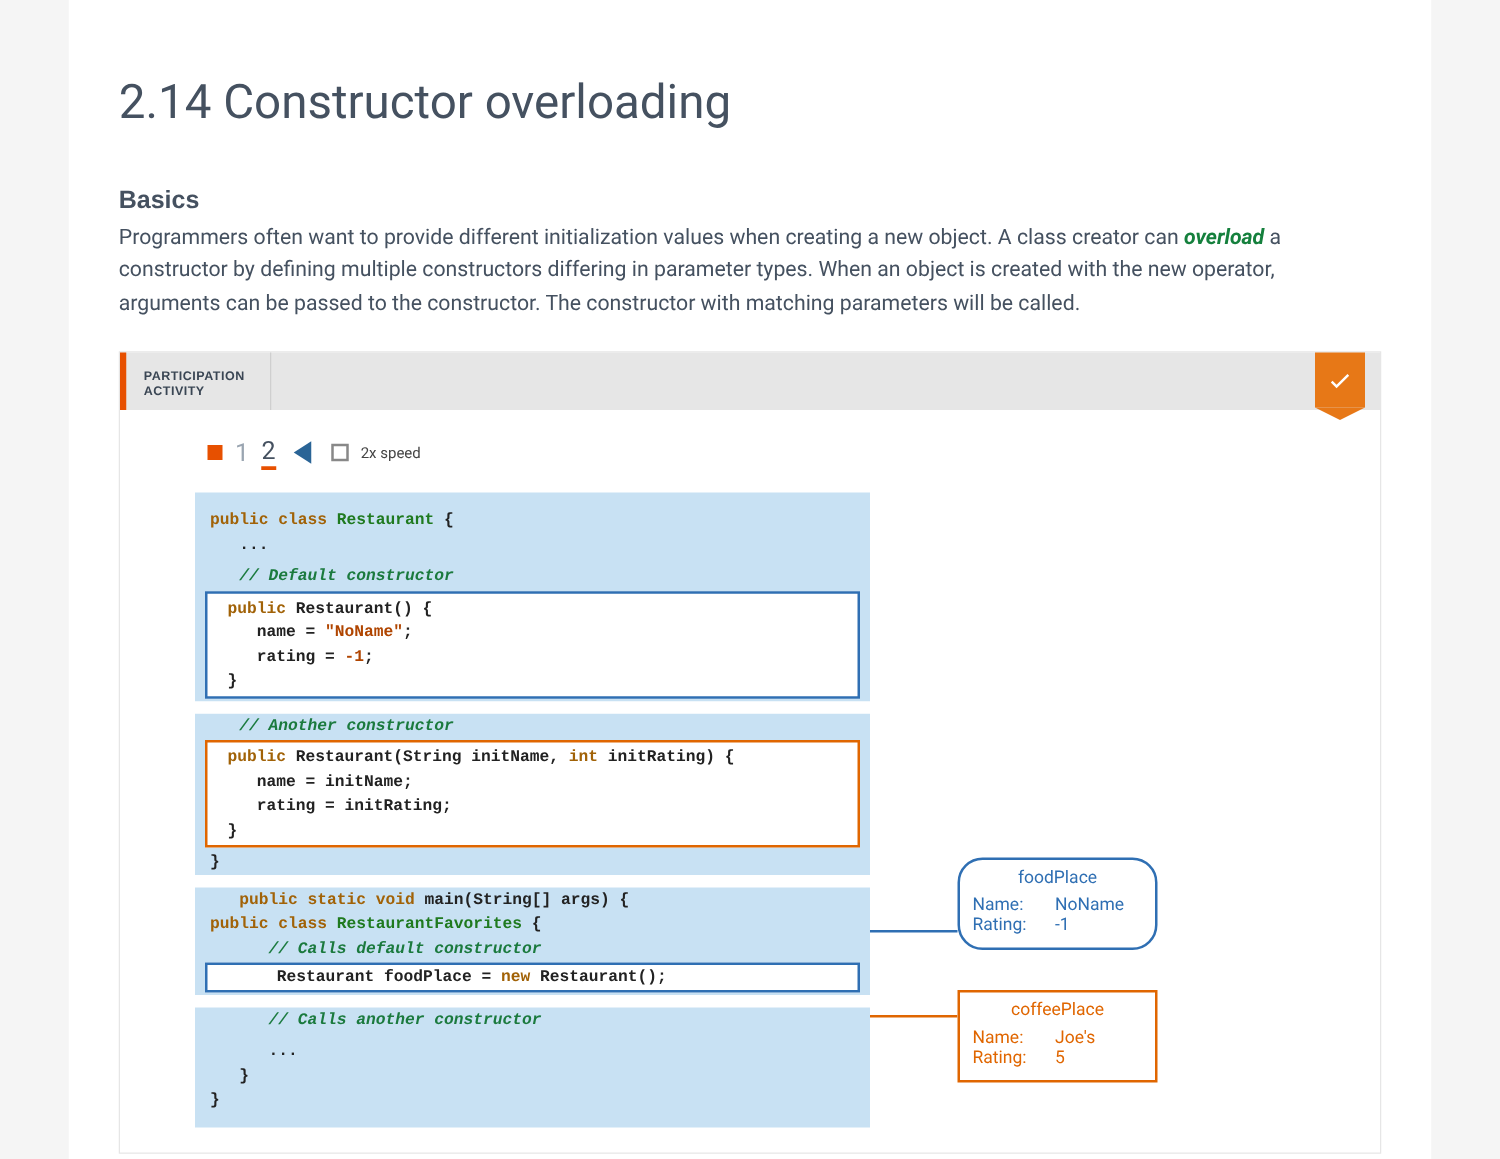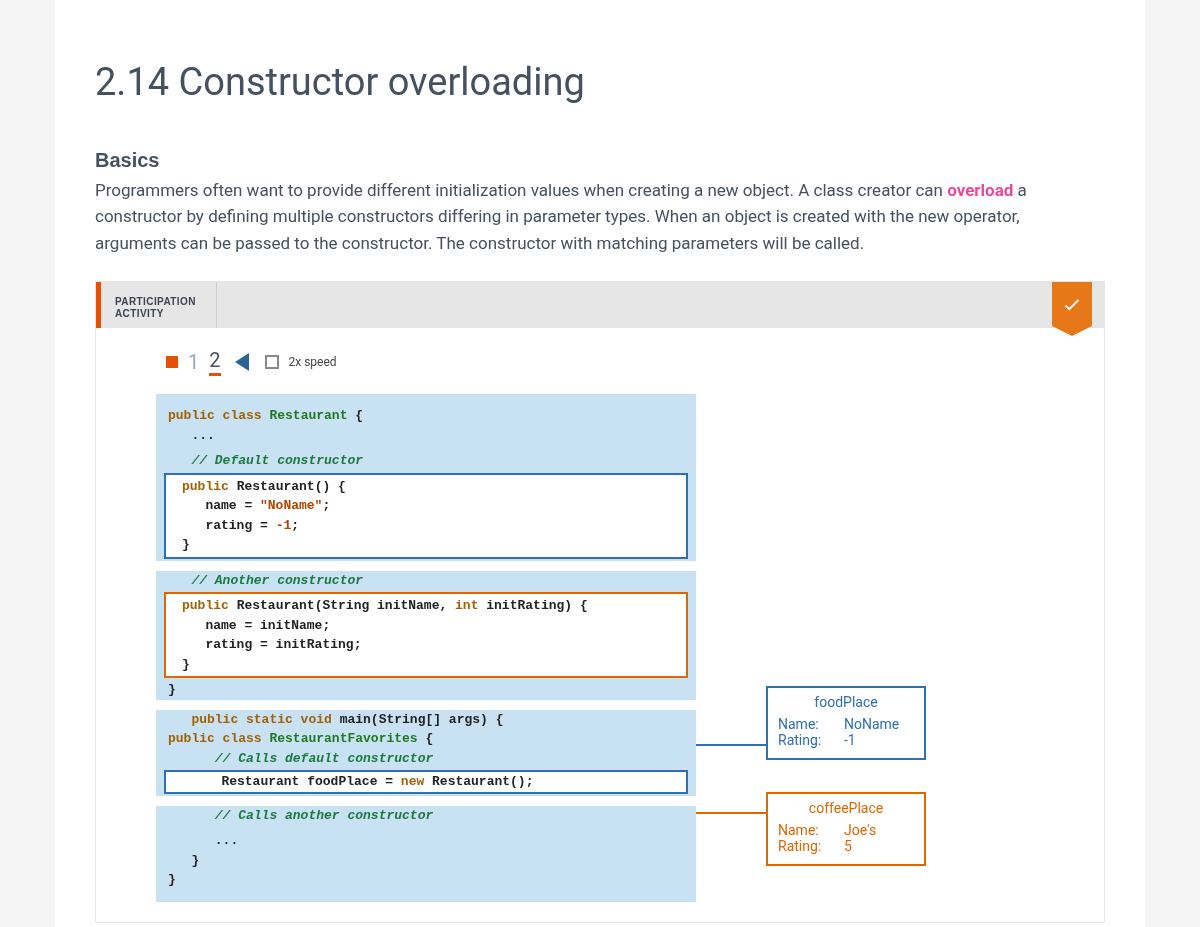--- a/index.html
+++ b/index.html
@@ -29,21 +29,22 @@
     font-family: Arial, sans-serif;
   }
   p.intro {
     font-size: 17px;
     line-height: 1.55;
     color: #455160;
     margin-bottom: 25px;
   }
   p.intro .overload {
     font-weight: 700;
-    color: #ec4899;
+    font-style: italic;
+    color: #15803d;
   }
 
   
   .activity {
     border: 1px solid #e6e6e6;
     background: #fff;
   }
   .activity-header {
     display: flex;
     align-items: stretch;
@@ -170,21 +171,21 @@
     position: absolute;
     width: 160px;
     border: 2px solid;
     background: #fff;
     font-size: 14px;
     padding: 6px 10px 10px 10px;
   }
   .objbox .obj-title { text-align: center; font-size: 14px; margin-bottom: 6px; font-weight: 400; }
   .objbox .obj-row { display: flex; gap: 8px; font-size: 14px; }
   .objbox .obj-key { width: 58px; }
-  .obj-blue { border-color: #2f6fb3; color: #2f6fb3; }
+  .obj-blue { border-color: #2f6fb3; color: #2f6fb3; border-radius: 20px; }
   .obj-orange { border-color: #e06600; color: #e06600; }
 
   .connector {
     position: absolute;
     height: 2px;
     background: currentColor;
   }
   .conn-blue { color: #2f6fb3; }
   .conn-orange { color: #e06600; }
 

